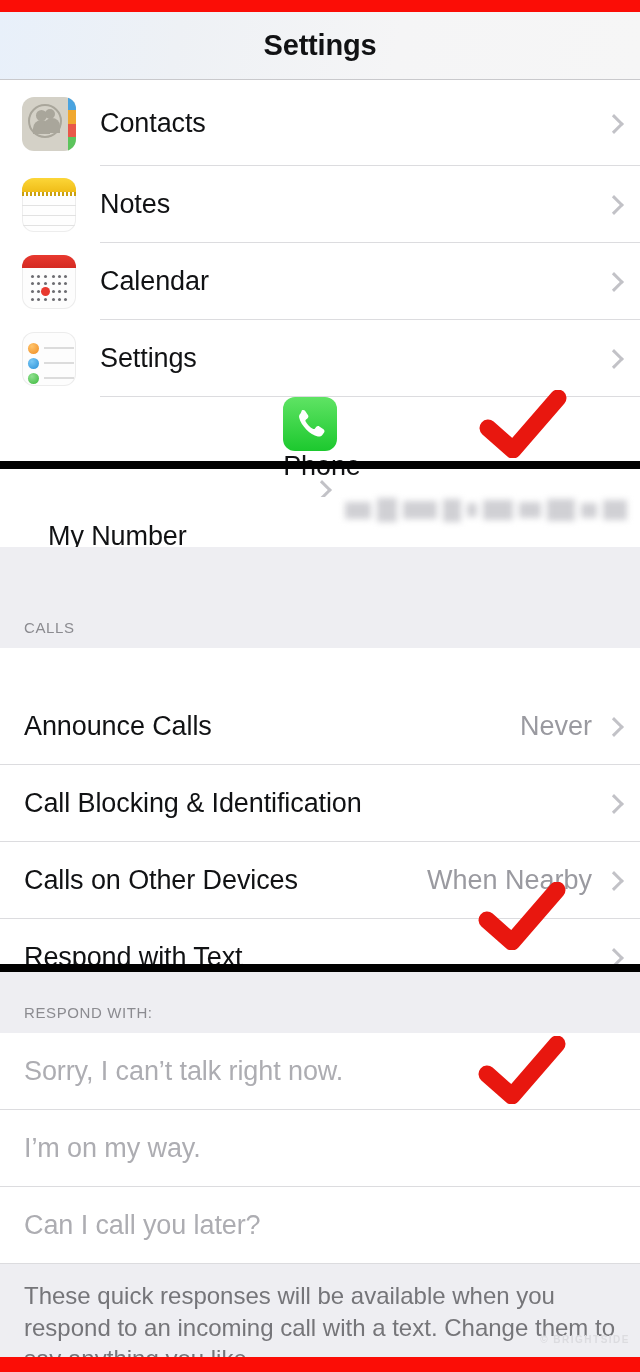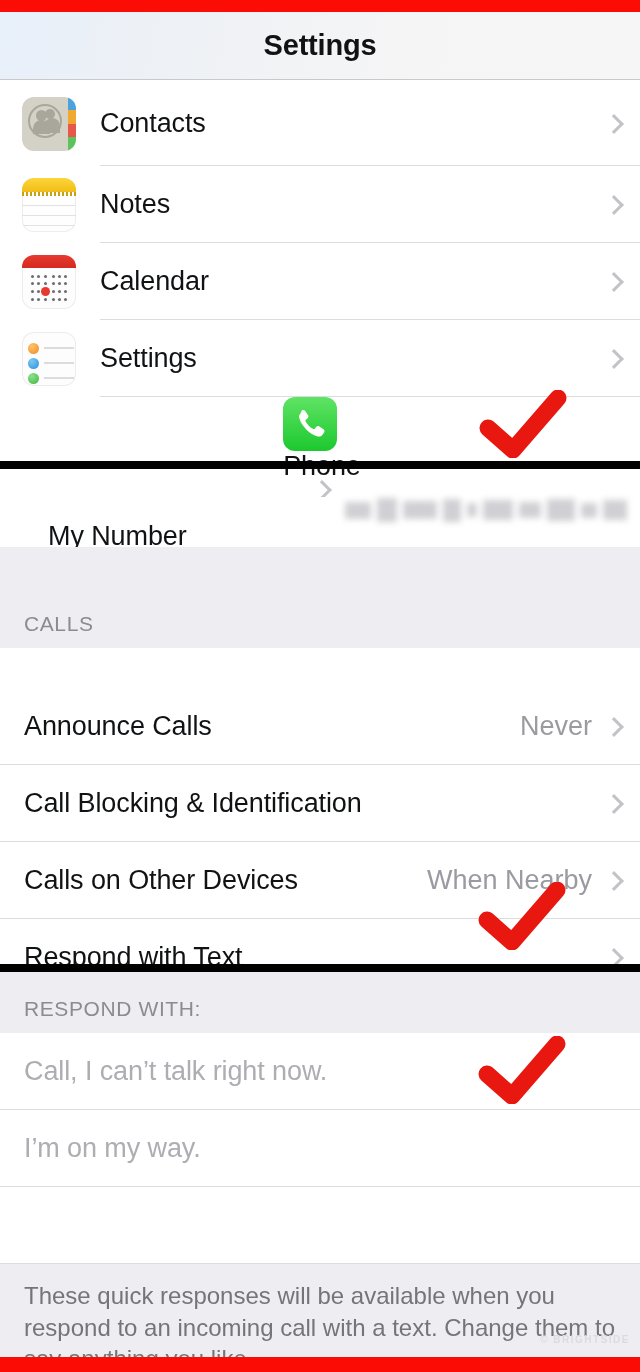--- a/index.html
+++ b/index.html
@@ -61,21 +61,21 @@
 
   
   .section { position: absolute; left: 0; width: 640px; background: #ffffff; }
 
   .group-header {
     position: absolute; left: 0; width: 640px;
     background: #eeeef2;
     display: flex; align-items: flex-end;
     padding: 0 0 12px 24px;
     color: #8b8b90;
-    font-size: 21px;
+    font-size: 15px;
     letter-spacing: 0.6px;
   }
 
   .row {
     position: relative;
     display: flex;
     align-items: center;
     width: 640px;
     background: #ffffff;
     padding: 0 18px 0 24px;
@@ -444,32 +444,33 @@
 
   <div class="black-bar" style="top:964px;"></div>
 
   <div class="group-header" style="top:972px; height:61px;">
     <span>RESPOND WITH:</span>
   </div>
 
   <div class="section" style="top:1033px;">
 
     <div class="row full-sep" style="height:77px;">
-      <span class="row-label muted">Call, I can’t talk right now.</span>
+      <span class="row-label muted">Sorry, I can’t talk right now.</span>
       <span class="row-spacer"></span>
       <span class="row-sep"></span>
     </div>
 
     <div class="row full-sep" style="height:77px;">
       <span class="row-label muted">I’m on my way.</span>
       <span class="row-spacer"></span>
       <span class="row-sep"></span>
     </div>
 
     <div class="row full-sep" style="height:77px;">
+      <span class="row-label muted">Can I call you later?</span>
       <span class="row-spacer"></span>
       <span class="row-sep"></span>
     </div>
   </div>
 
   <div class="check" style="left:477px; top:1036px;">
     <svg width="92" height="68" viewBox="0 0 92 68" aria-hidden="true">
       <path d="M10 38 L35 60 L80 8" stroke="#e8170f" stroke-width="17" stroke-linecap="round" stroke-linejoin="round" fill="none"></path>
     </svg>
   </div>

